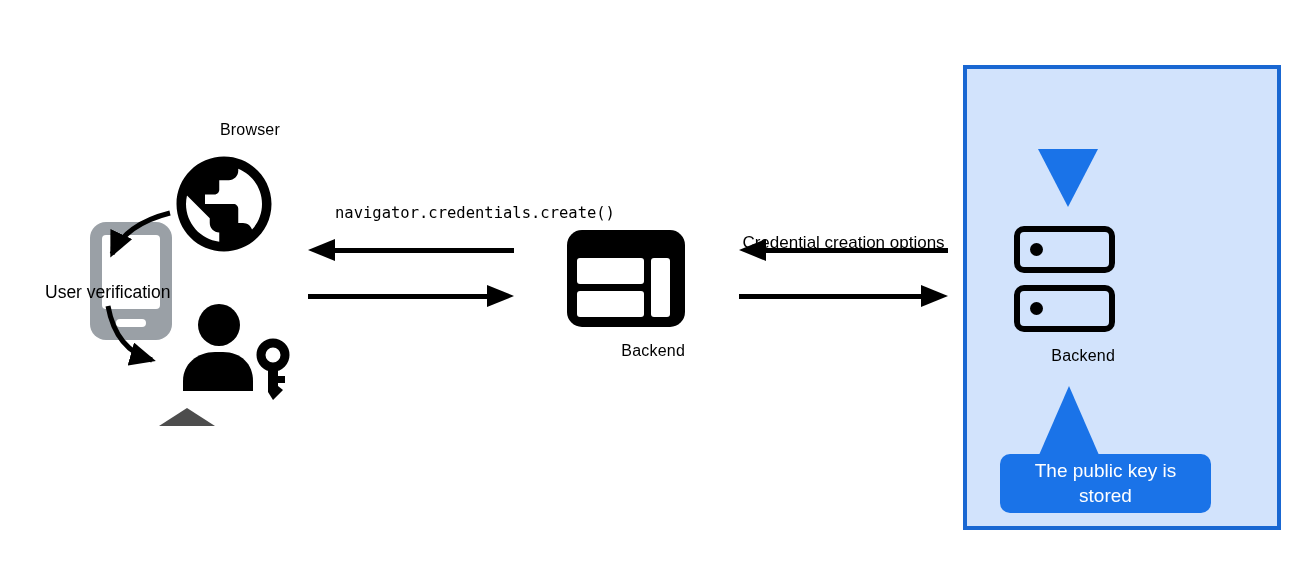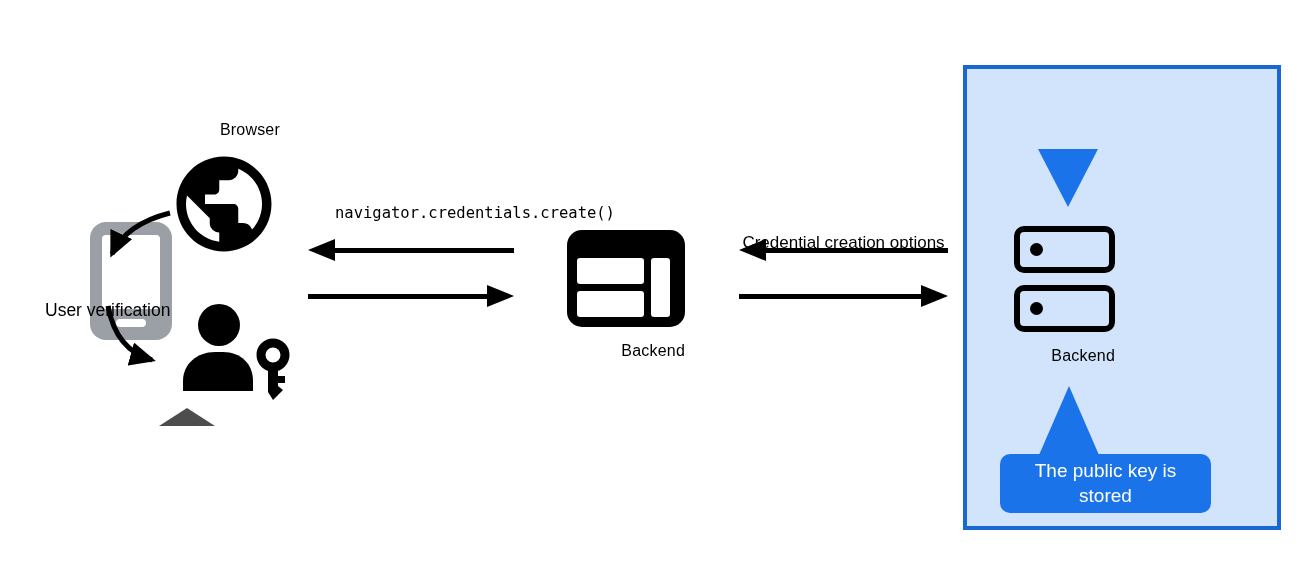--- a/index.html
+++ b/index.html
@@ -57,21 +57,21 @@
     border-top:58px solid var(--bubble-blue);}
   .bubble-bottom{left:1000px;top:454px;width:211px;min-height:58px;padding:5px 26px;}
   .bubble-bottom-tail{left:1039px;top:386px;width:0;height:0;
     border-left:30px solid transparent;border-right:30px solid transparent;
     border-bottom:69px solid var(--bubble-blue);}
 
   
   .server{left:1014px;width:101px;height:47px;border:6px solid var(--ink);border-radius:10px;}
   .server .dot{position:absolute;left:10px;top:11px;width:13px;height:13px;border-radius:50%;background:var(--ink);}
 
-  .uv-label{left:45px;top:300px;font-size:17.5px;z-index:6;white-space:nowrap;}
+  .uv-label{left:45px;top:282px;font-size:17.5px;z-index:6;white-space:nowrap;}
   svg{display:block;}
 </style>
 </head>
 <body>
 
 <div class="stage">
 
   <div class="abs actor-label" style="left:167px;top:121px;width:113px;">Browser</div>
 
   <svg class="abs" style="left:167px;top:147px;" width="114" height="114" viewBox="0 0 24 24" aria-hidden="true">

